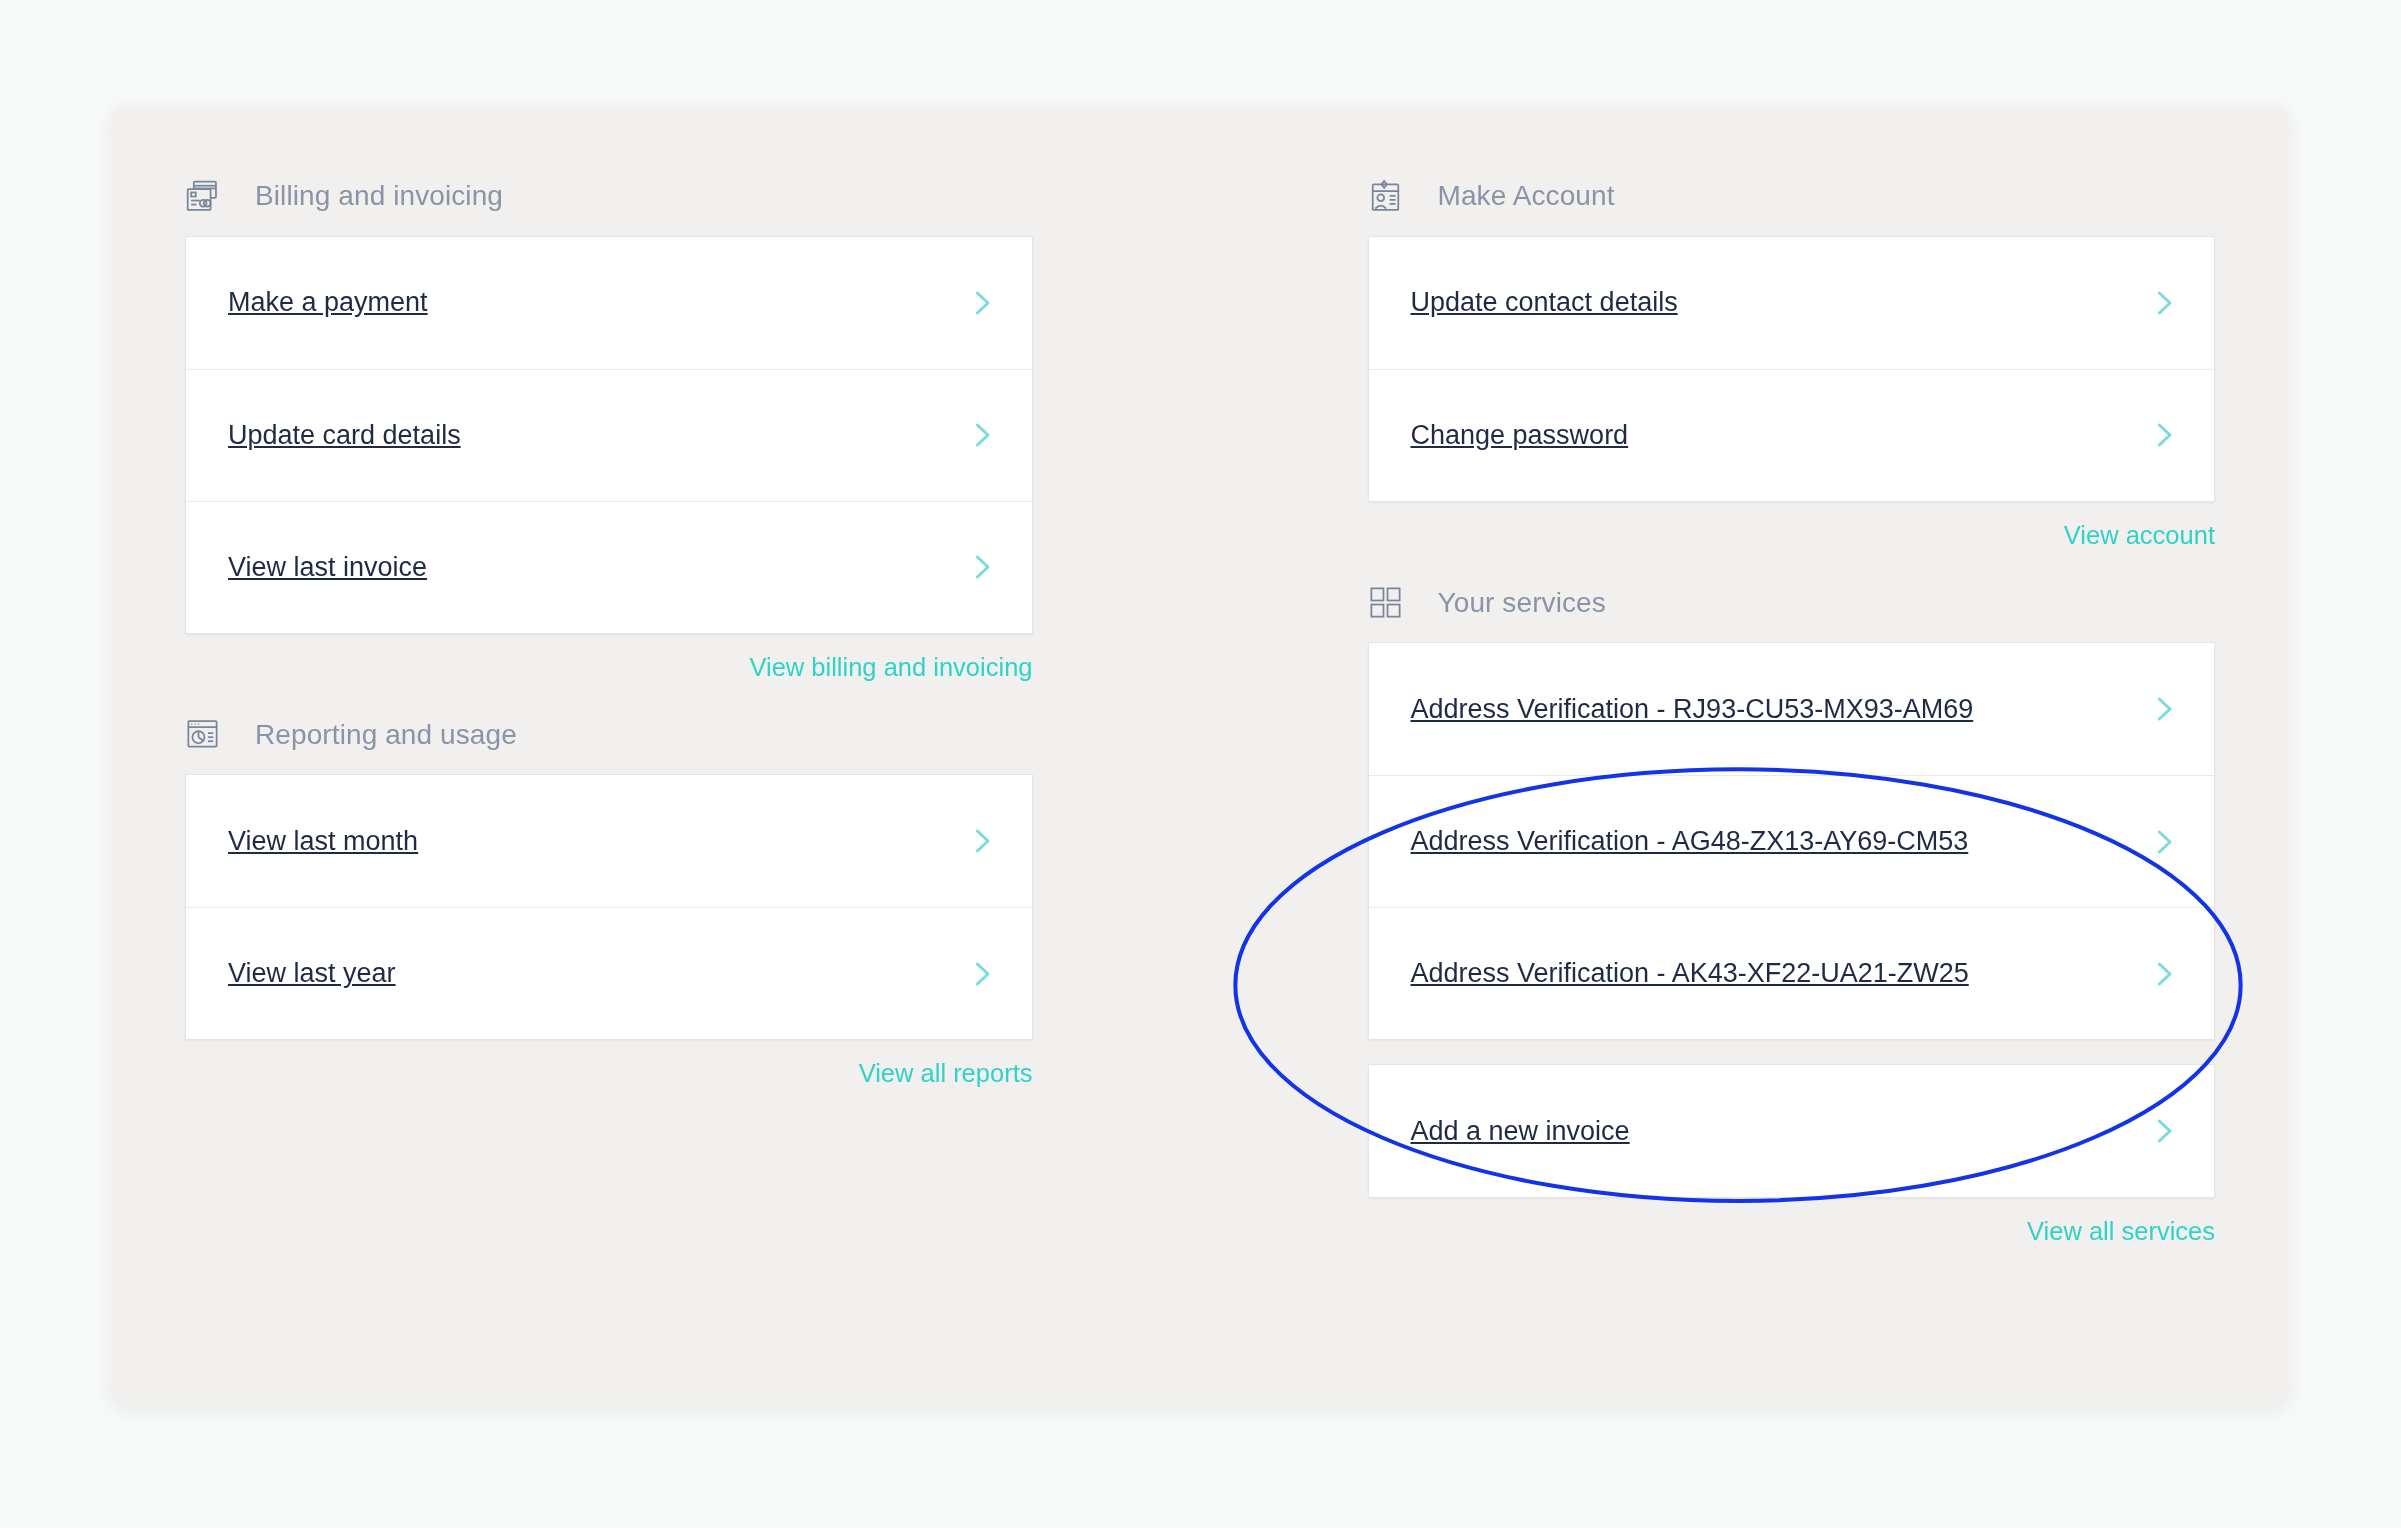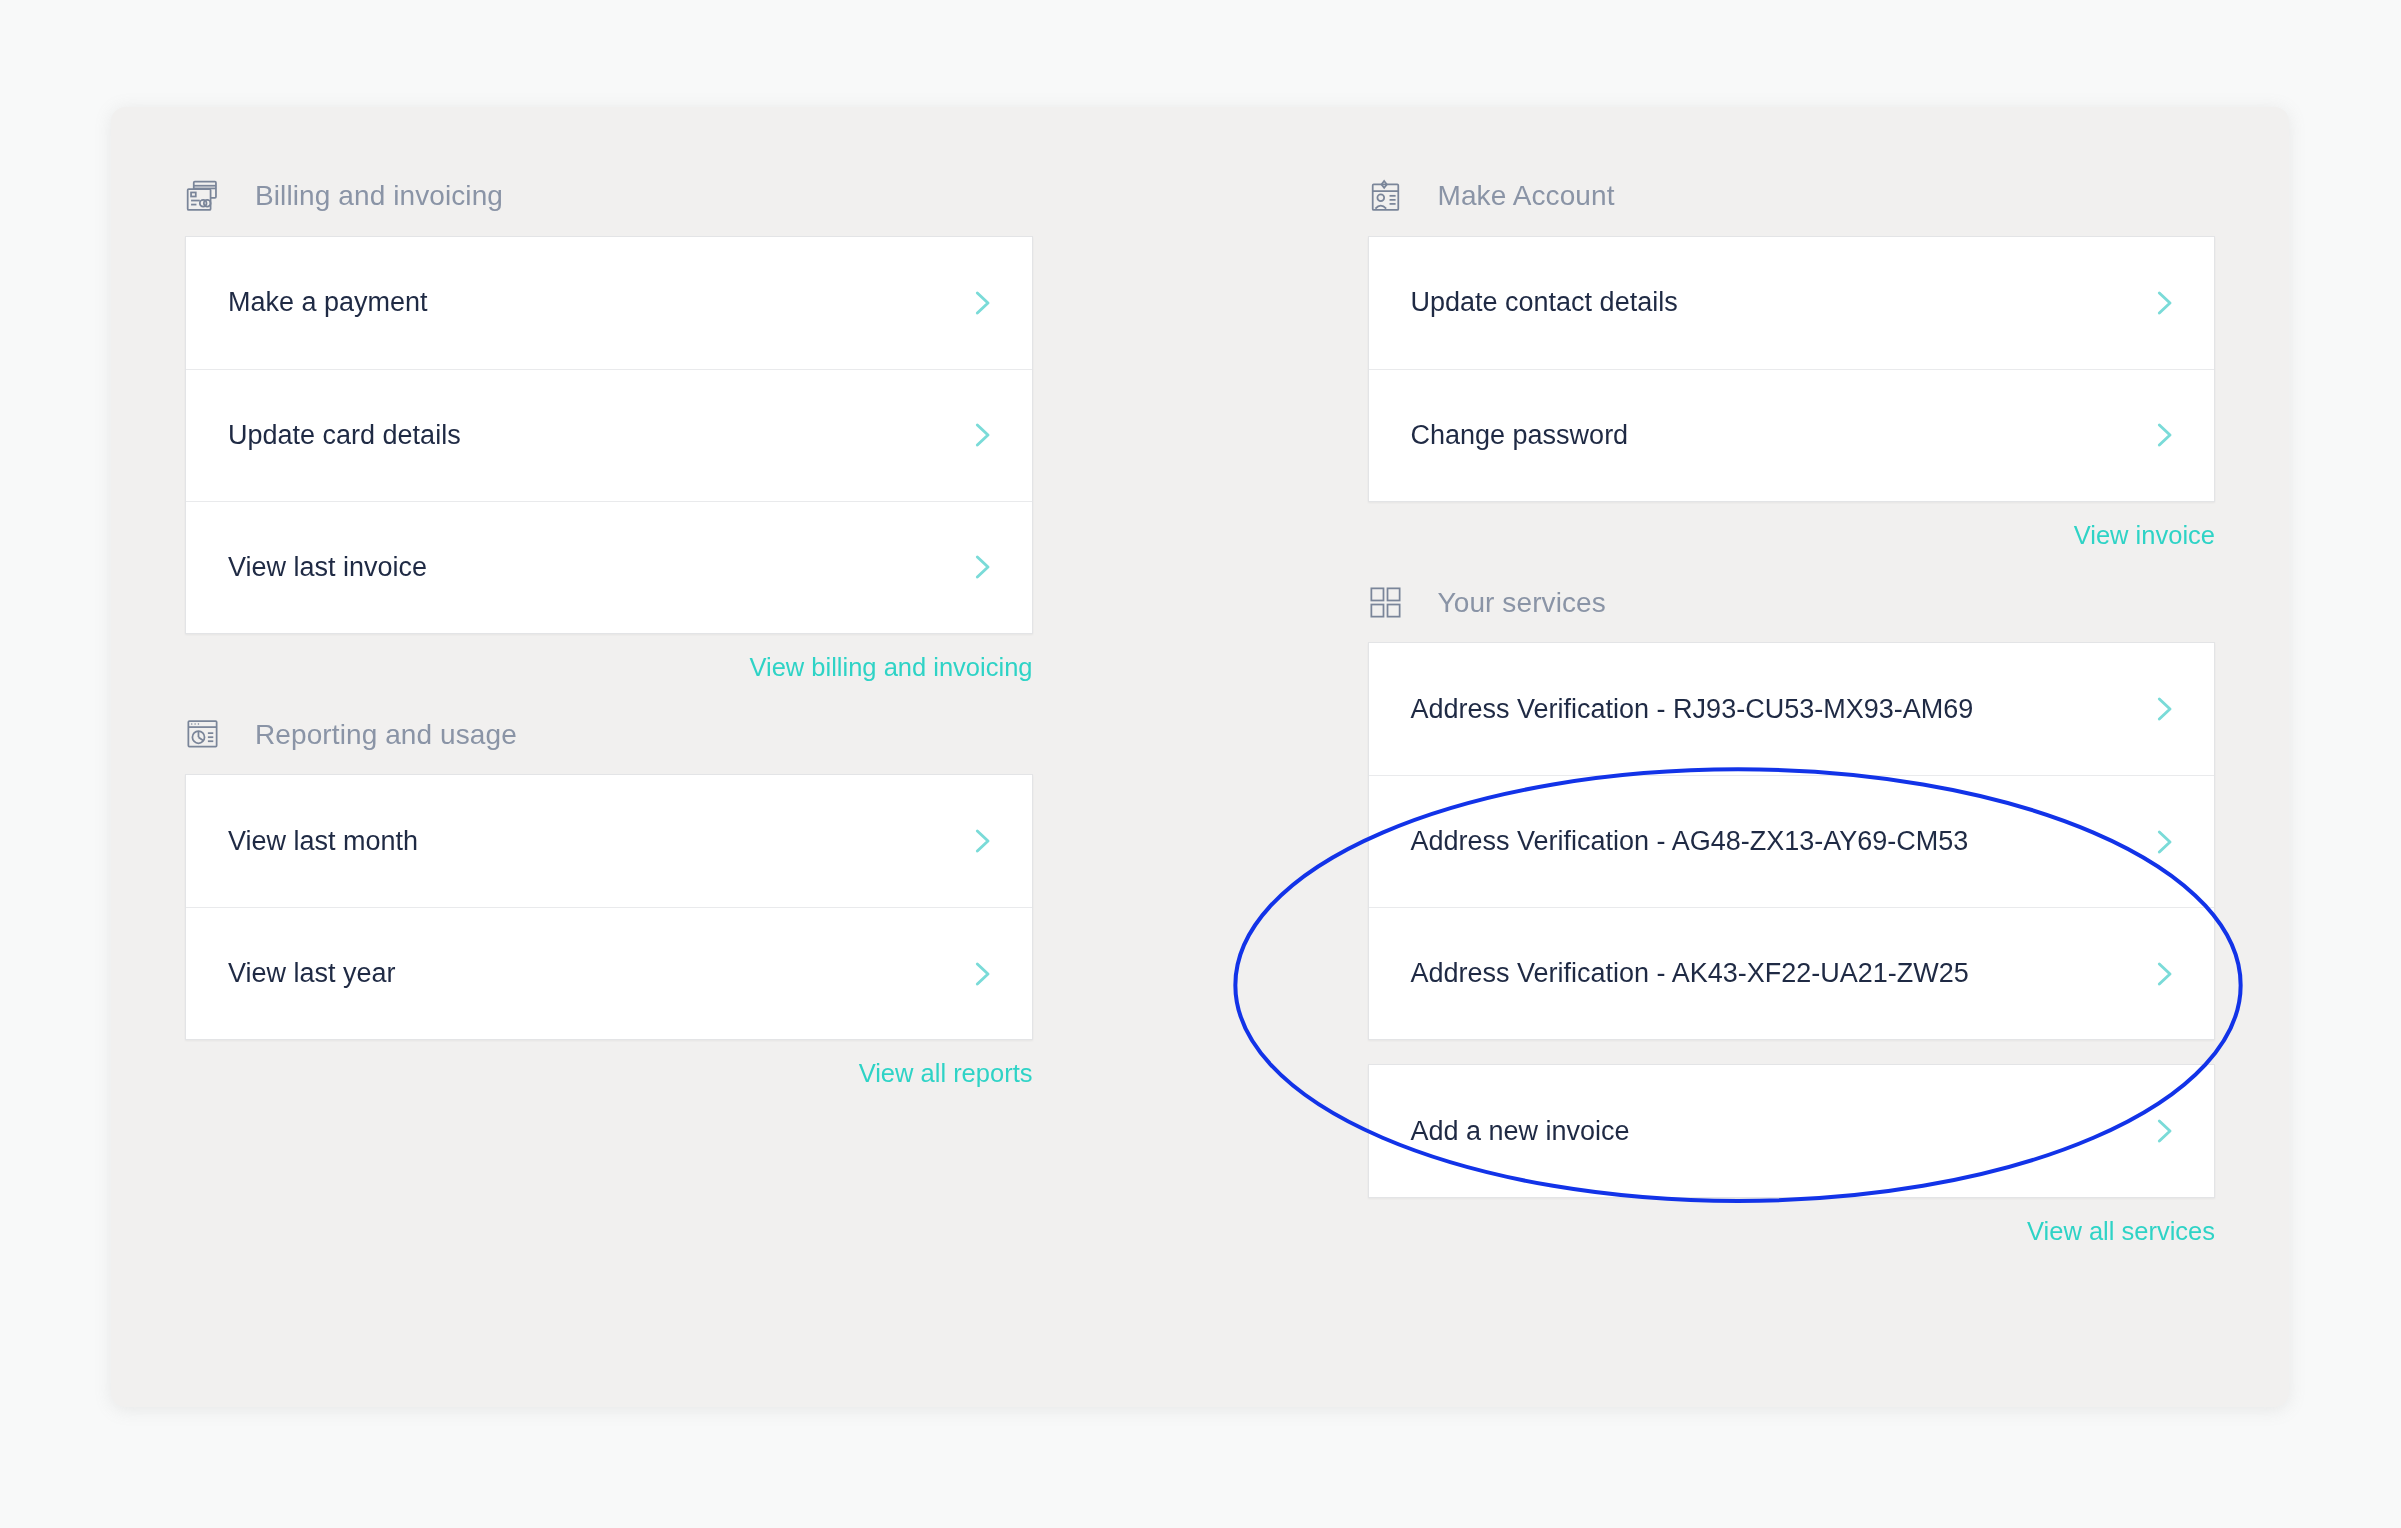--- a/index.html
+++ b/index.html
@@ -85,20 +85,21 @@
     box-sizing: border-box;
     cursor: pointer;
     background: #fff;
   }
   .row + .row { border-top: 0.7px solid #e9eaec; }
   .row-label {
     font-size: 27px;
     color: #1f2a44;
     font-weight: 400;
     white-space: nowrap;
+    text-decoration: underline;
   }
   .chev {
     width: 36px;
     height: 36px;
     flex: none;
     display: block;
     color: #7adbd8;
   }
 
   
@@ -244,21 +245,21 @@
           </div>
           <div class="row">
             <span class="row-label">Change password</span>
             <svg class="chev" viewBox="0 0 54 54" fill="none" stroke="currentColor" stroke-width="4.4" stroke-linecap="round" stroke-linejoin="round">
               <polyline points="20,12 36,27 20,42"></polyline>
             </svg>
           </div>
         </div>
 
         <div class="link-row">
-          <a class="link">View invoice</a>
+          <a class="link">View account</a>
         </div>
       </div>
 
       <div class="section second">
         <div class="section-header">
           <svg class="section-icon" viewBox="0 0 52 52" fill="none" stroke="currentColor" stroke-width="2.6">
             <rect x="5" y="5" width="18" height="18"></rect>
             <rect x="29" y="5" width="18" height="18"></rect>
             <rect x="5" y="29" width="18" height="18"></rect>
             <rect x="29" y="29" width="18" height="18"></rect>

